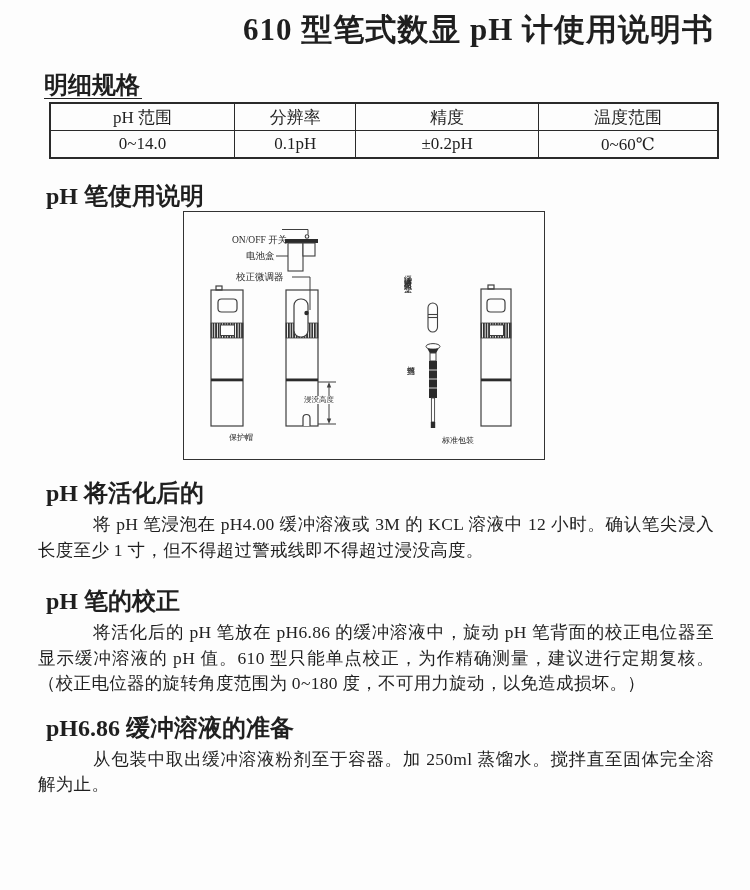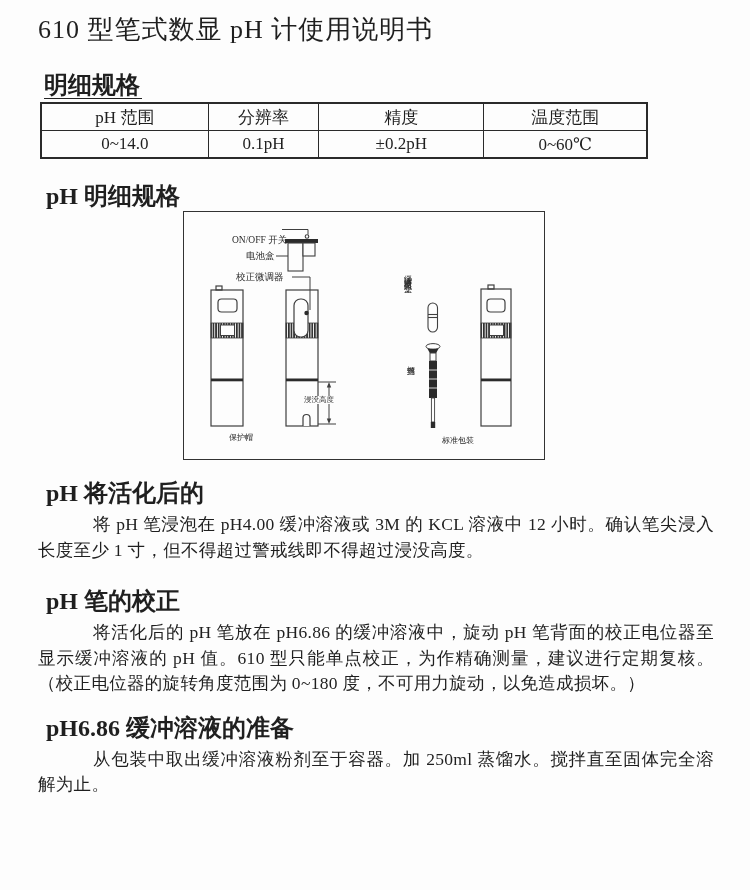--- a/index.html
+++ b/index.html
@@ -3,30 +3,30 @@
 <meta charset="utf-8">
 <style>
   html,body{margin:0;padding:0;}
   body{
     width:750px;height:890px;overflow:hidden;
     background:#fdfdfd;color:#1f1f1f;
     font-family:"Liberation Serif","DejaVu Serif",serif;
   }
   .page{padding:0 36px 0 38px;}
   .doc-title{
-    margin:12px 0 0 0;text-align:left;
-    font-size:26px;font-weight:normal;line-height:36px;letter-spacing:1px;
+    margin:12px 0 0 0;text-align:right;
+    font-size:31px;font-weight:bold;line-height:36px;letter-spacing:1px;
   }
   .sec-heading{
     font-size:24px;font-weight:bold;line-height:23px;margin:26px 0 0 8px;
   }
   .sec-heading.first{margin-left:6px;margin-top:26px;}
   .underlined{display:inline-block;border-bottom:1.6px solid #222;padding:0 2px 1px 0;}
   table.specs{
-    border-collapse:collapse;margin:3px 0 0 2px;width:608px;
+    border-collapse:collapse;margin:3px 0 0 11px;width:670px;
     font-size:17px;
   }
   table.specs th,table.specs td{
     border:1.5px solid #2a2a2a;text-align:center;font-weight:normal;
     height:26px;padding:0 4px;
   }
   table.specs{border:2px solid #2a2a2a;}
   .para{
     margin:6px 0 0 0;font-size:17.5px;line-height:25.5px;
     text-align:justify;text-indent:55px;letter-spacing:0.3px;
@@ -68,21 +68,21 @@
     </tr>
     <tr>
       <td>0~14.0</td>
       <td>0.1pH</td>
       <td>±0.2pH</td>
       <td>0~60℃</td>
     </tr>
   </tbody>
     </table>
 
-  <div class="sec-heading">pH 明细规格</div>
+  <div class="sec-heading">pH 笔使用说明</div>
 
   <div class="figure">
     <svg width="360" height="247" viewBox="0 0 360 247">
       <defs>
         <pattern id="hatch" width="2.6" height="4" patternUnits="userSpaceOnUse">
           <rect width="1.7" height="4" fill="#2f2f2f"></rect>
         </pattern>
       </defs>
 
       <g stroke="#3f3f3f" stroke-width="1.1" fill="#fdfdfd">

